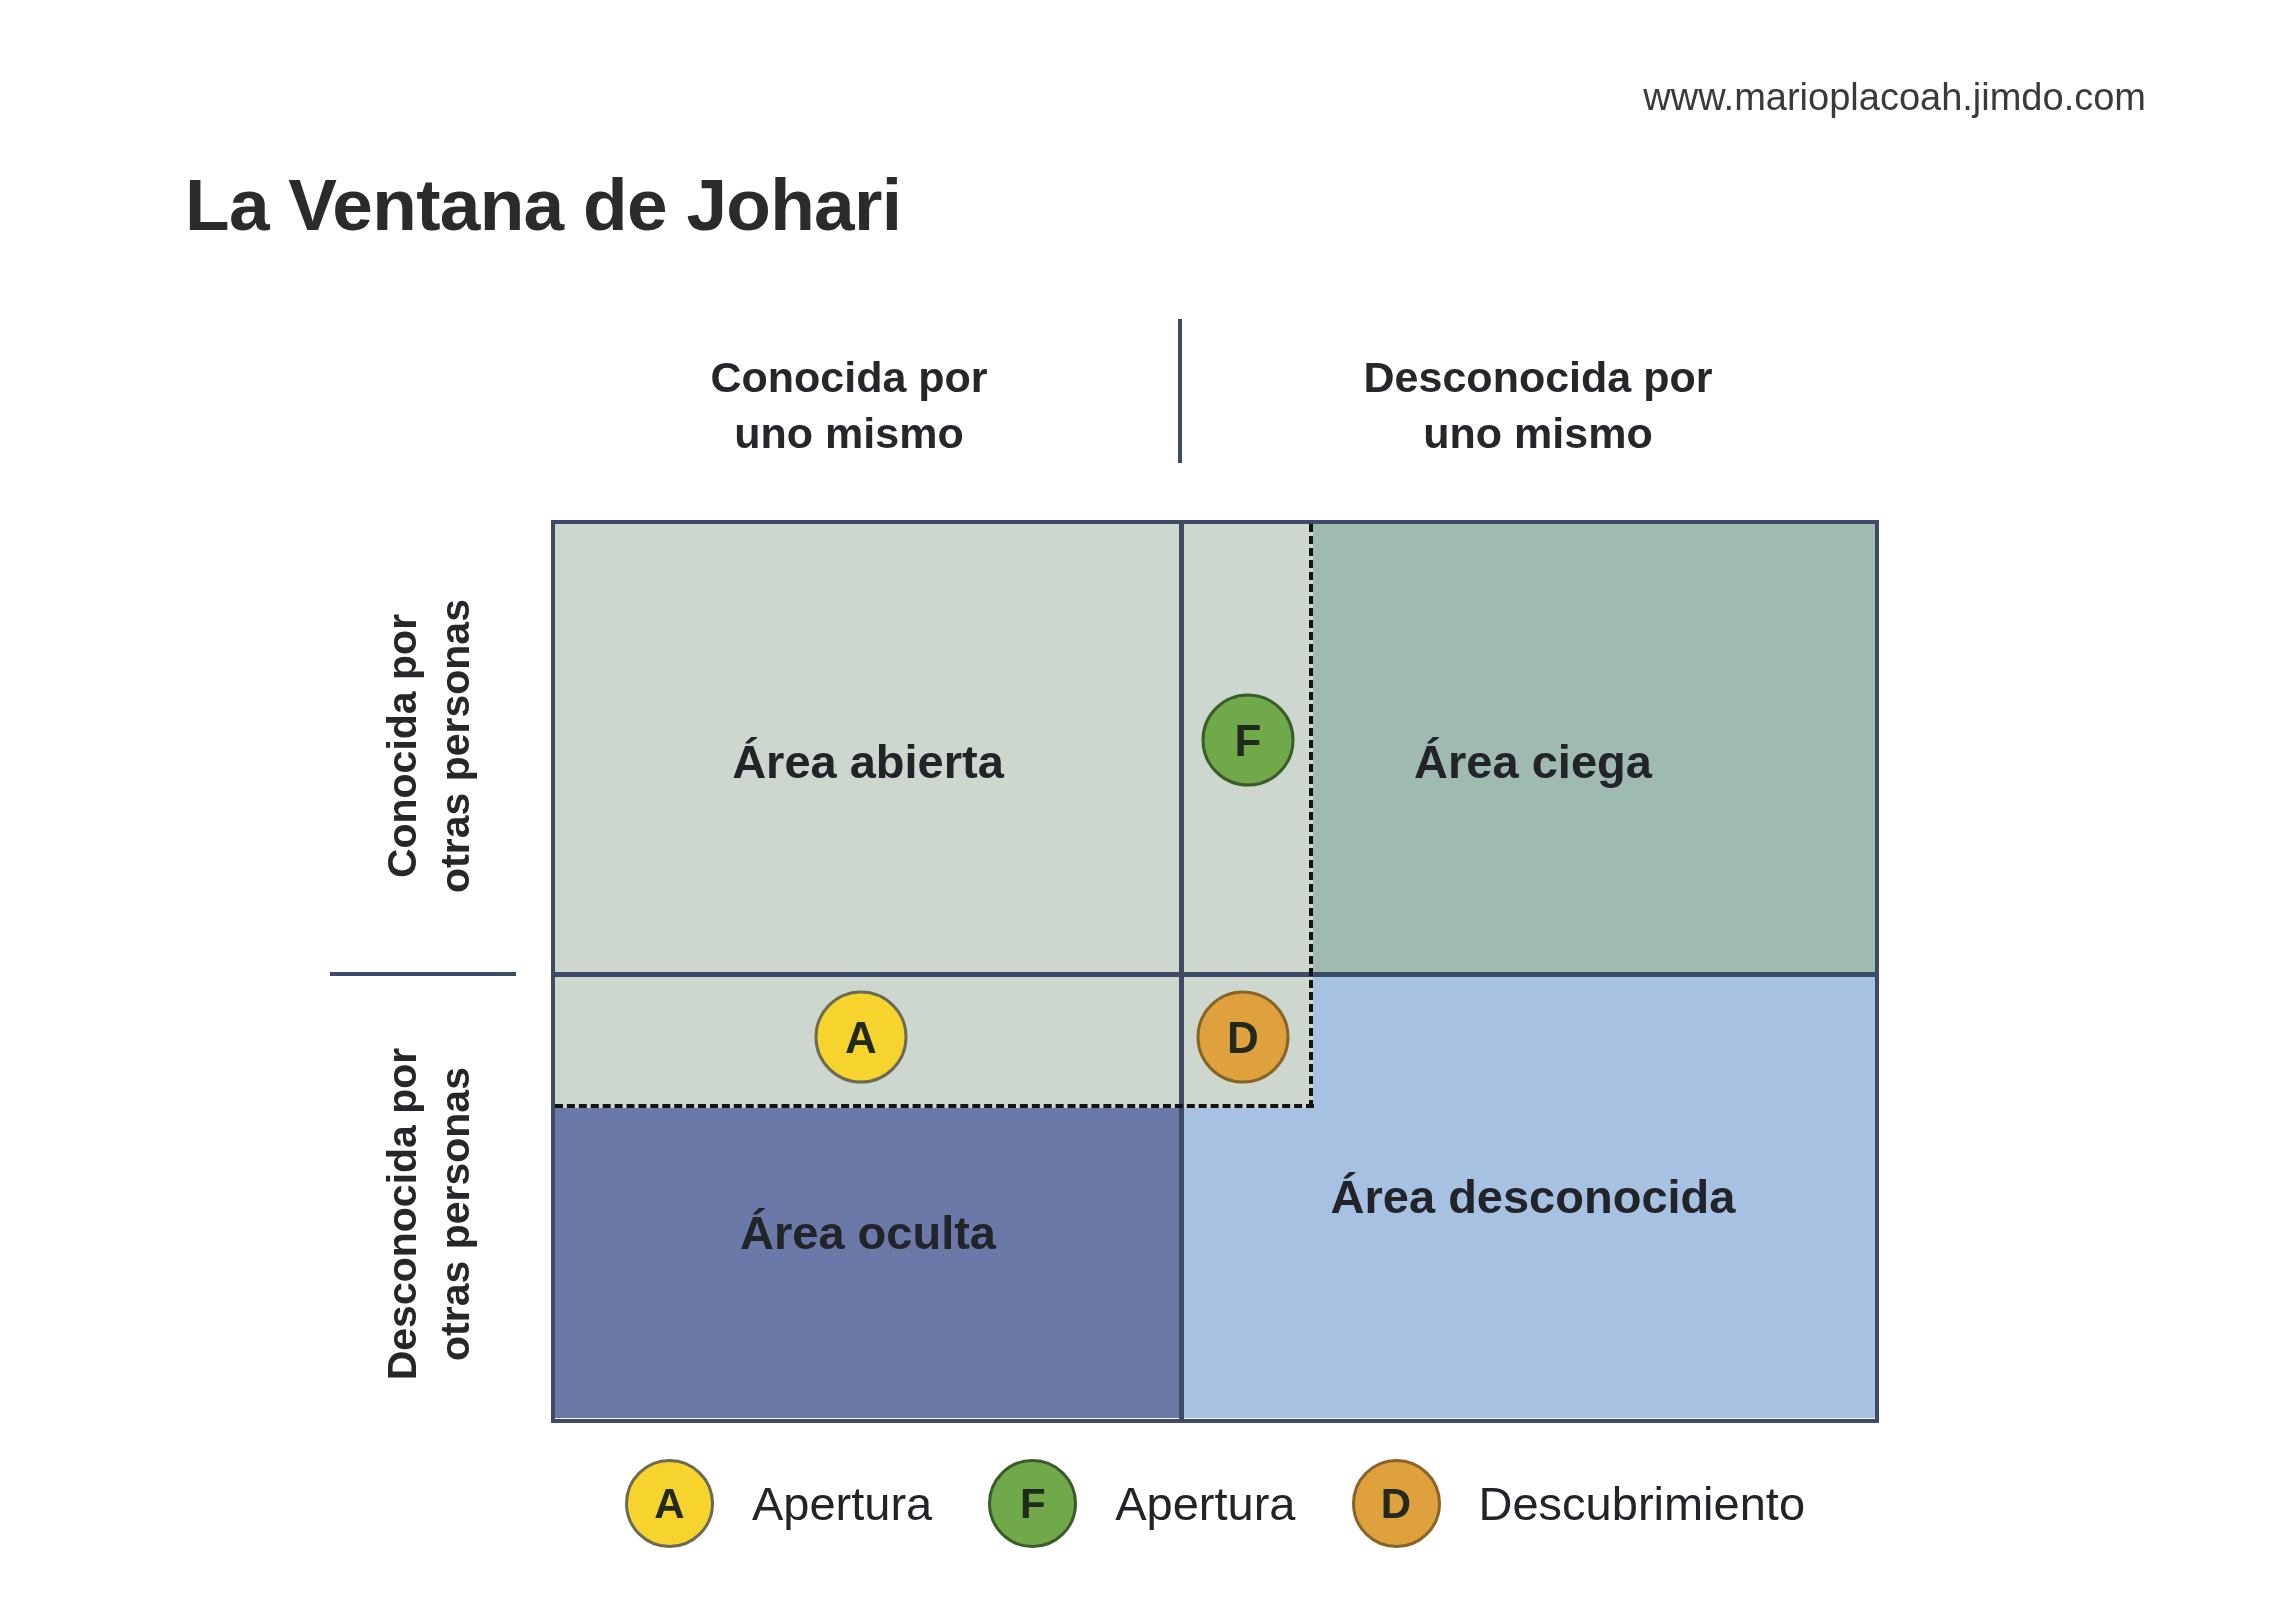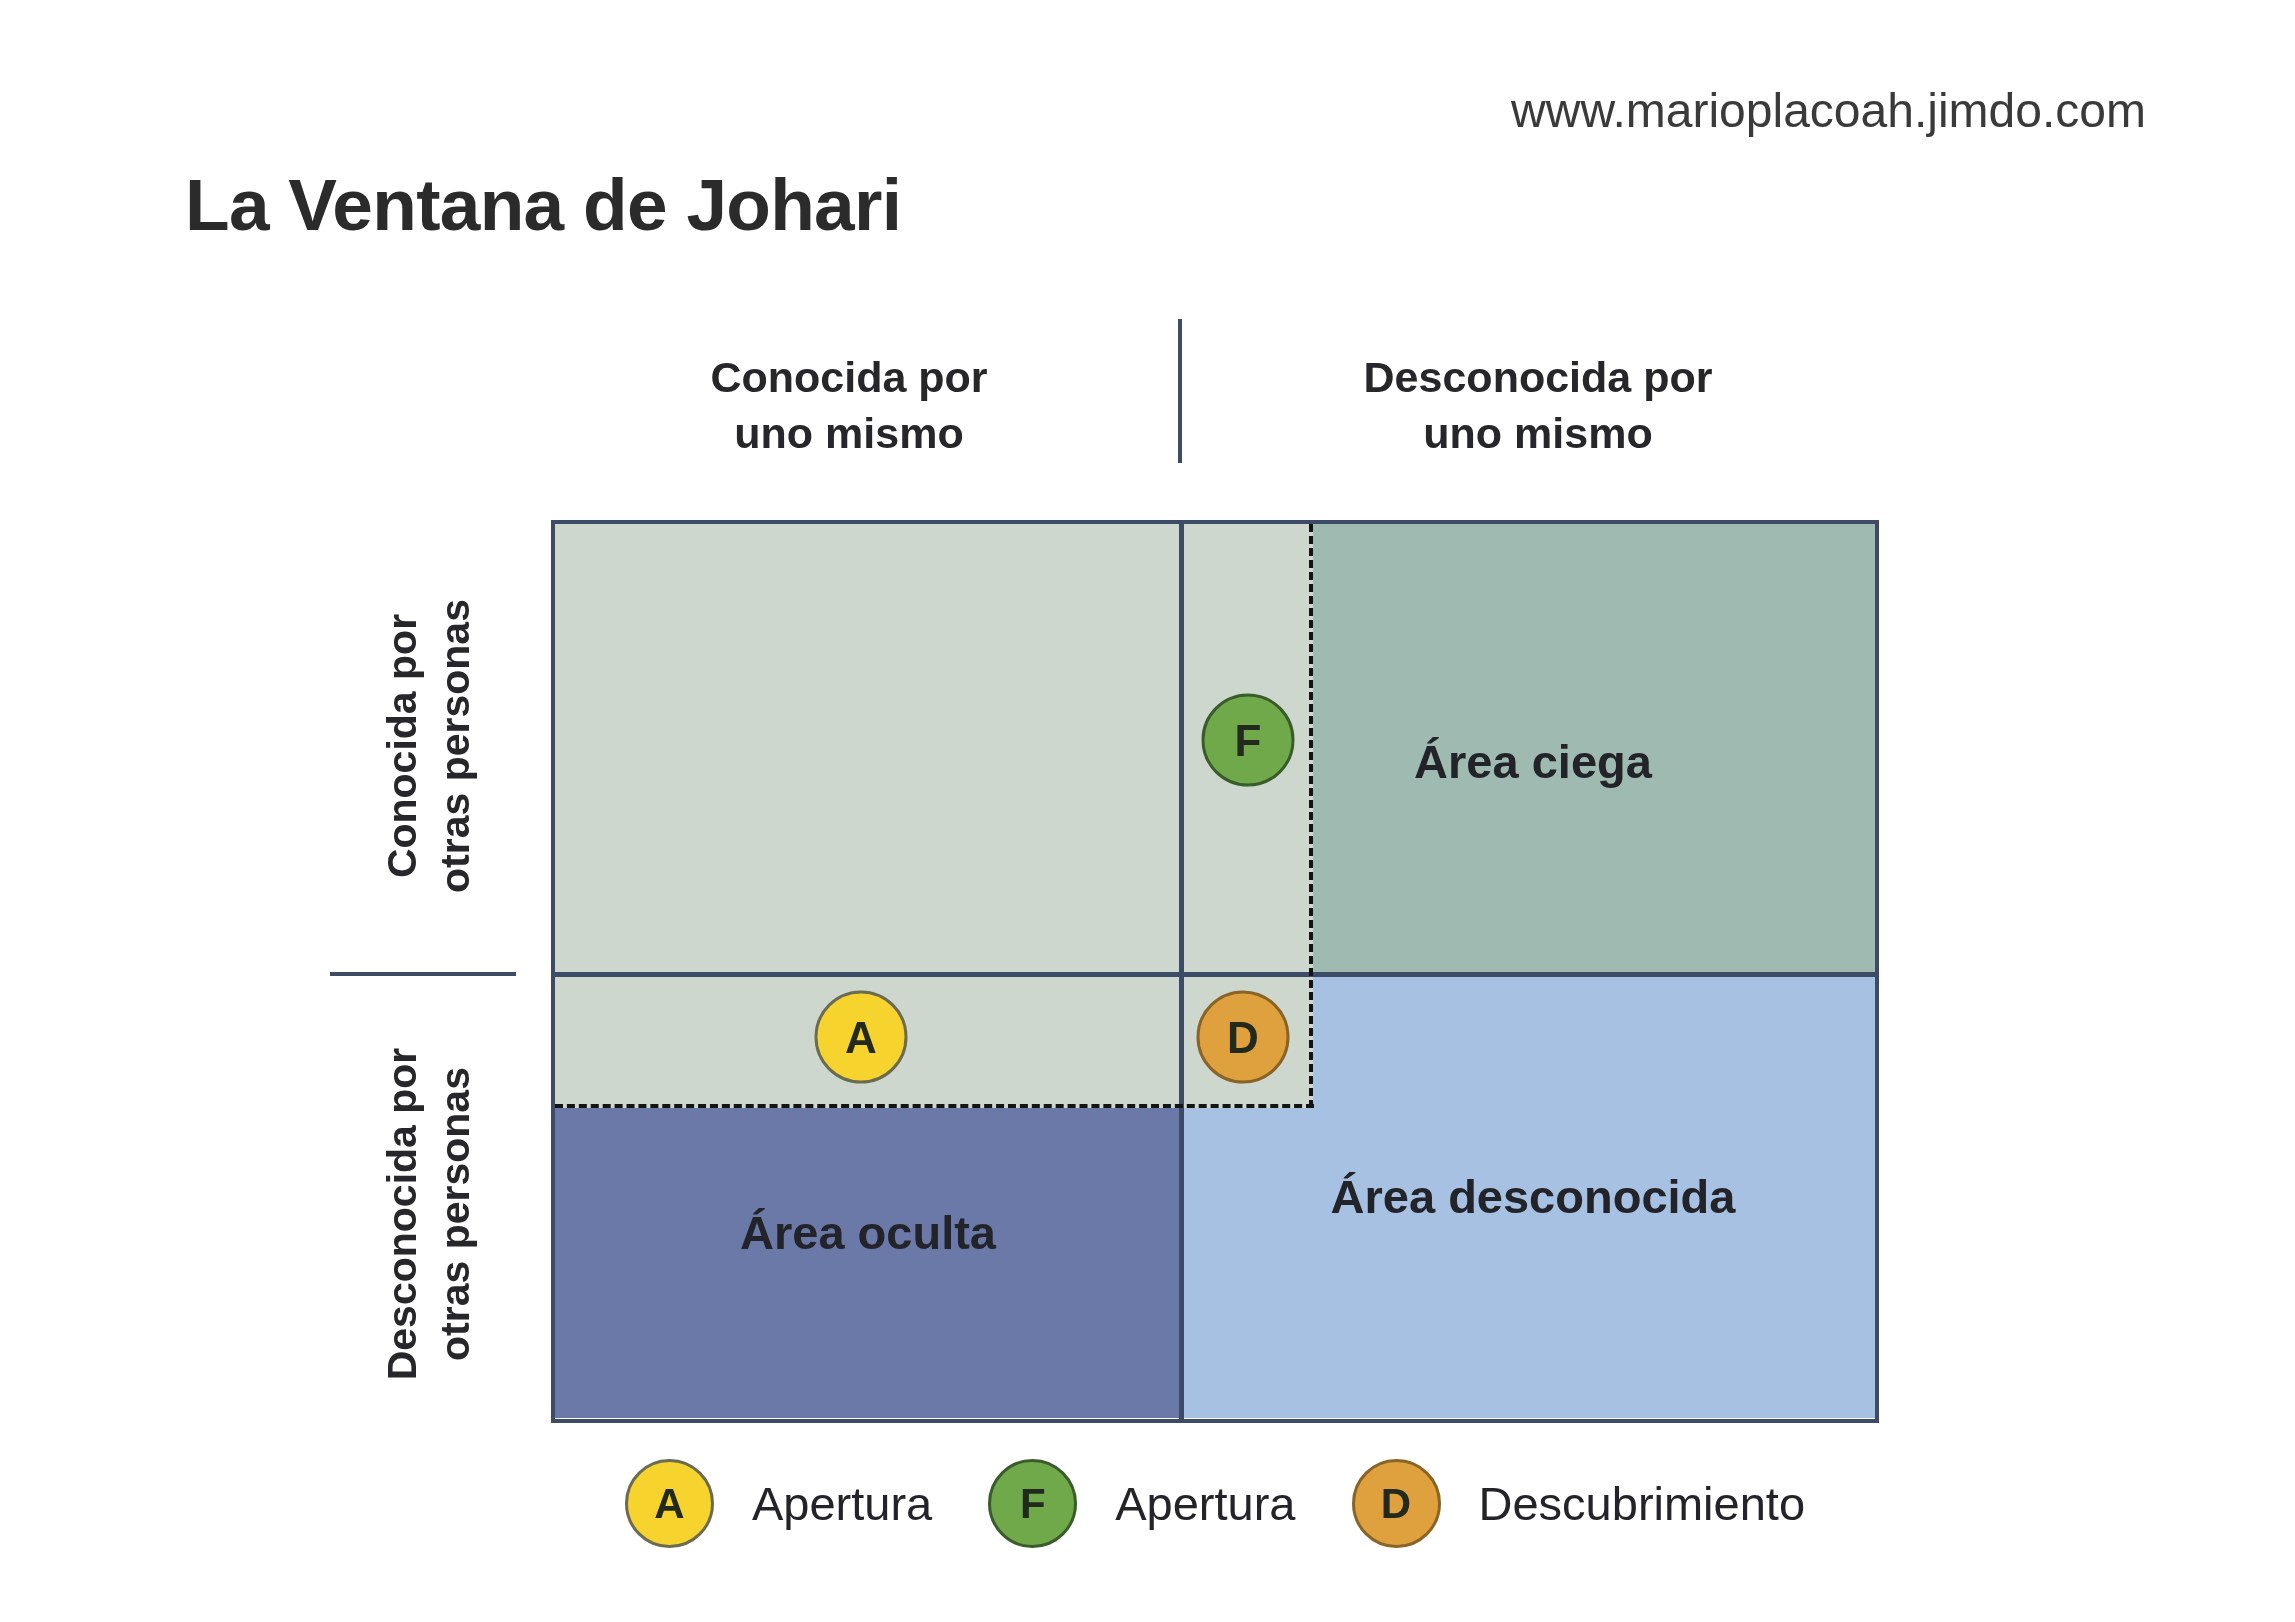--- a/index.html
+++ b/index.html
@@ -20,22 +20,22 @@
     left: 185px;
     top: 163px;
     font-size: 73px;
     font-weight: 700;
     color: #2b2b2b;
     letter-spacing: -0.7px;
   }
   .url {
     position: absolute;
     right: 149px;
-    top: 83px;
-    font-size: 48px;
+    top: 76px;
+    font-size: 38px;
     font-weight: 400;
     color: #3a3a3a;
   }
   .col-head {
     position: absolute;
     transform: translate(-50%, -50%);
     text-align: center;
     font-weight: 700;
     font-size: 43px;
     line-height: 1.3;
@@ -191,20 +191,21 @@
     <div class="q q-blind" style="background: rgb(159, 186, 176);"></div>
     <div class="q q-hidden" style="background: rgb(107, 121, 168);"></div>
     <div class="q q-unknown" style="background: rgb(167, 193, 226);"></div>
     <div class="q q-open" style="background: rgb(205, 215, 205);"></div>
 
     <div class="vline"></div>
     <div class="hline"></div>
     <div class="dash-v"></div>
     <div class="dash-h"></div>
 
+    <div class="qlabel l-open">Área abierta</div>
     <div class="qlabel l-blind">Área ciega</div>
     <div class="qlabel l-hidden">Área oculta</div>
     <div class="qlabel l-unknown">Área desconocida</div>
 
     <div class="marker m-f" style="background: rgb(111, 169, 74); border-color: rgb(58, 92, 42);">F</div>
     <div class="marker m-a" style="background: rgb(247, 211, 46); border-color: rgb(107, 107, 82);">A</div>
     <div class="marker m-d" style="background: rgb(223, 160, 62); border-color: rgb(138, 100, 38);">D</div>
 
   </div>
 

